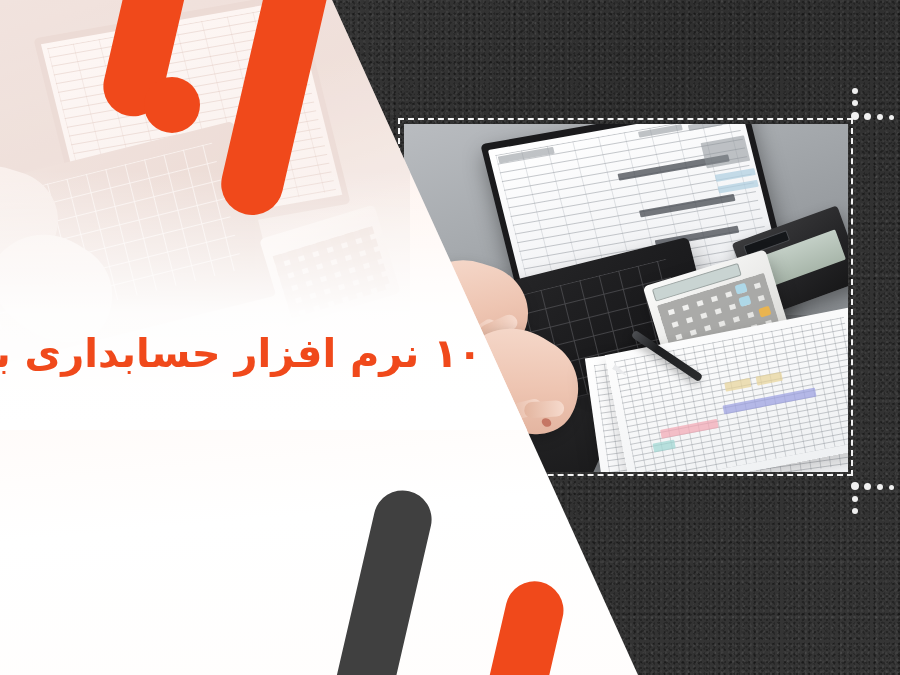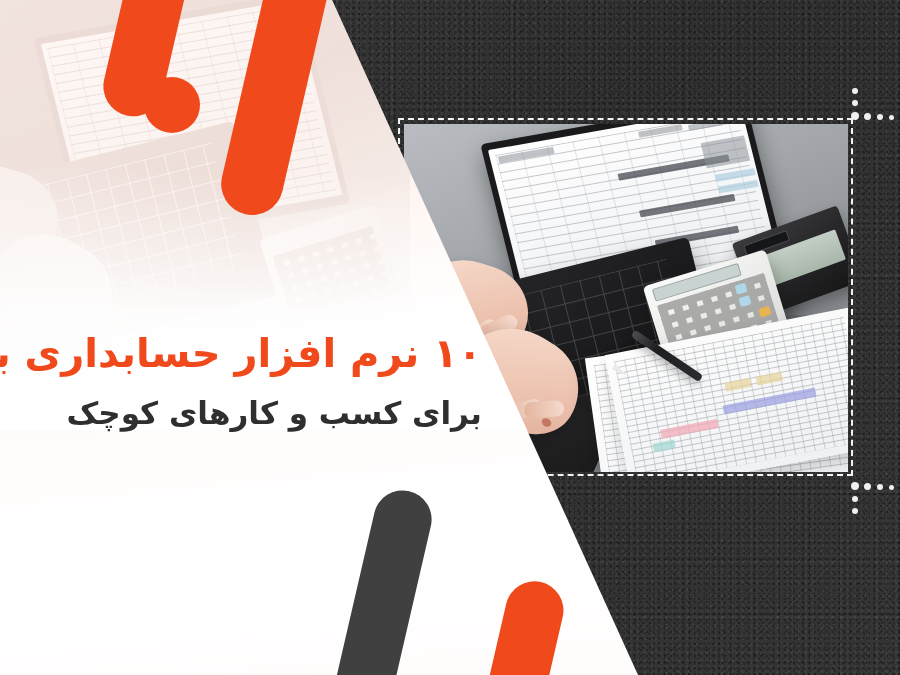--- a/index.html
+++ b/index.html
@@ -440,16 +440,15 @@
 
     <div class="bar bar-o1"></div>
     <div class="bar bar-o2"></div>
     <div class="circle-o"></div>
     <div class="bar bar-dark"></div>
     <div class="bar bar-o3"></div>
   </div>
 
   <div class="headline-wrap">
     <h1 class="headline">۱۰ نرم افزار حسابداری برتر</h1>
-    <h2 class="subhead">برای کسب و کارهای کوچک</h2>
   </div>
 
 </div>
 
 </body></html>

